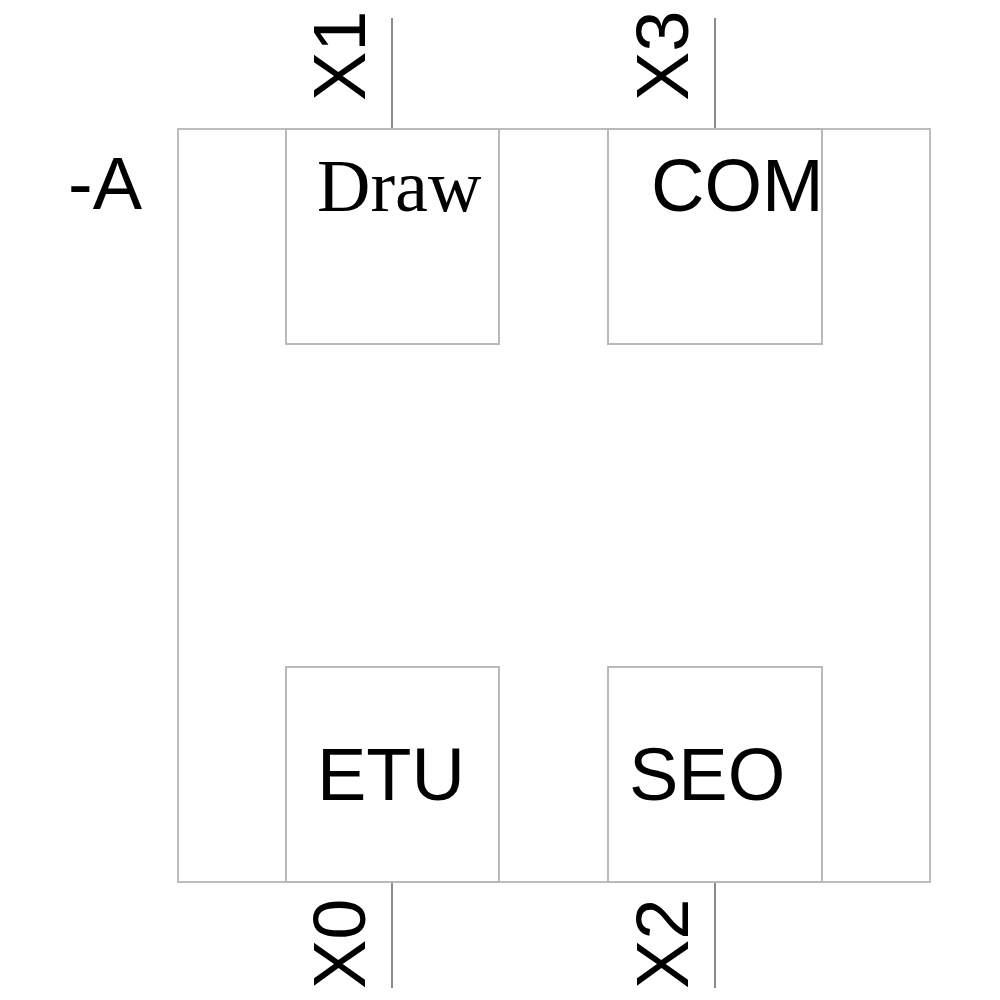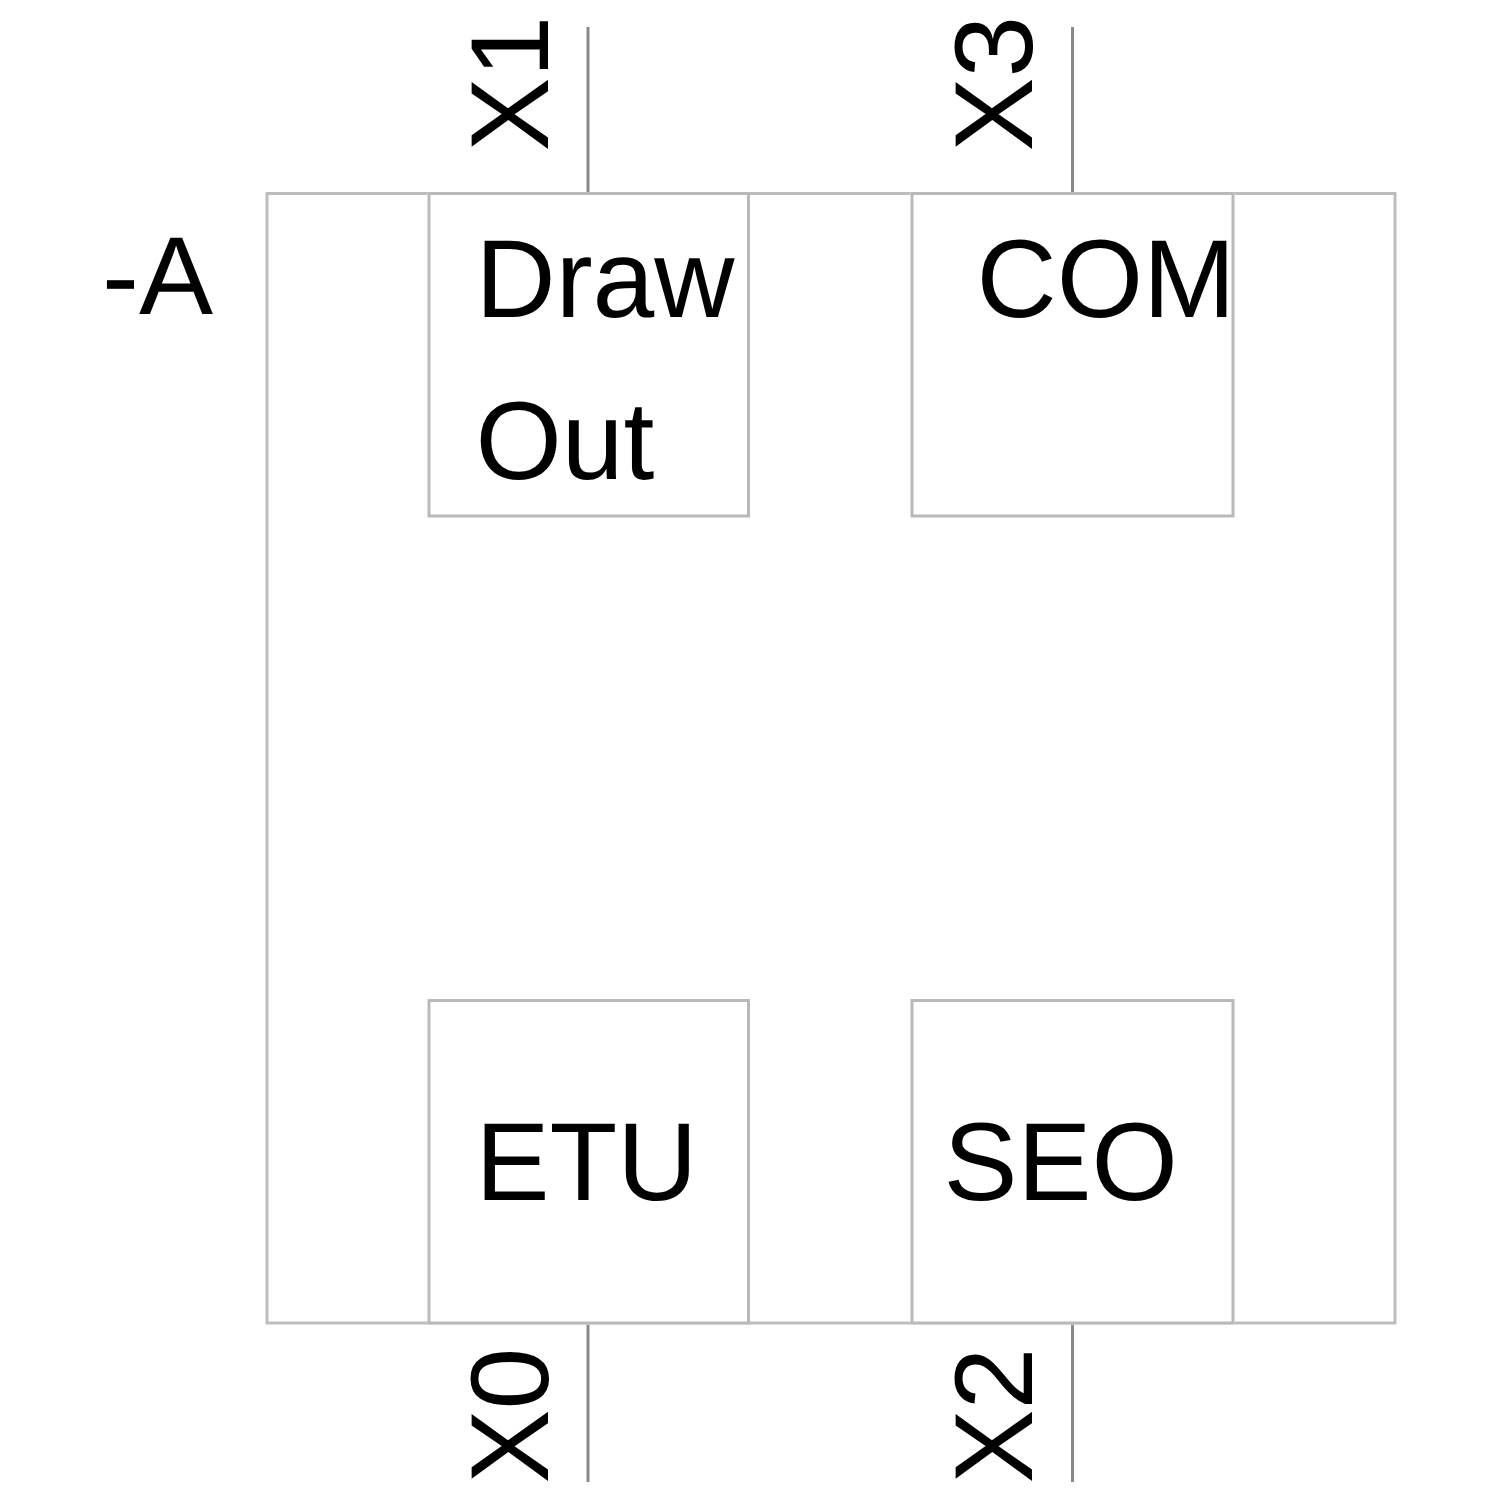--- a/index.html
+++ b/index.html
@@ -29,21 +29,21 @@
     position: absolute;
     border: 2px solid #b9b9b9;
     background: #ffffff;
     font-size: 74px;
     line-height: 108px;
     white-space: nowrap;
     box-sizing: border-box;
   }
   .block-top { top: 128px; height: 217px; padding-top: 2px; }
   .block-bottom { top: 666px; height: 217px; display: flex; align-items: center; }
-  .block-draw-out { left: 285px; width: 215px; text-align: left; padding-left: 30px; }
+  .block-draw-out { left: 285px; width: 215px; text-align: left; padding-left: 30px; font-family: Liberation Serif, serif; }
   .block-com-800 { left: 607px; width: 216px; text-align: center; padding-left: 42px; }
   .block-etu { left: 285px; width: 215px; padding-left: 30px; }
   .block-seo { left: 607px; width: 216px; padding-left: 20px; }
   .block .line { display: block; }
   .connector {
     position: absolute;
     width: 2px;
     background: #8a8a8a;
   }
   .conn-top { top: 18px; height: 112px; }
@@ -89,21 +89,20 @@
   <div class="connector conn-bottom conn-x0"></div>
   <div class="connector conn-bottom conn-x2"></div>
 
   <div class="terminal-label label-x1">X1</div>
   <div class="terminal-label label-x3">X3</div>
   <div class="terminal-label label-x0">X0</div>
   <div class="terminal-label label-x2">X2</div>
 
   <div class="block block-top block-draw-out">
     <span class="line">Draw</span>
-    <span class="line">Out</span>
   </div>
 
   <div class="block block-top block-com-800">
     <span class="line">COM</span>
   </div>
 
   <div class="block block-bottom block-seo">
     <span class="line">SEO</span>
   </div>
 

